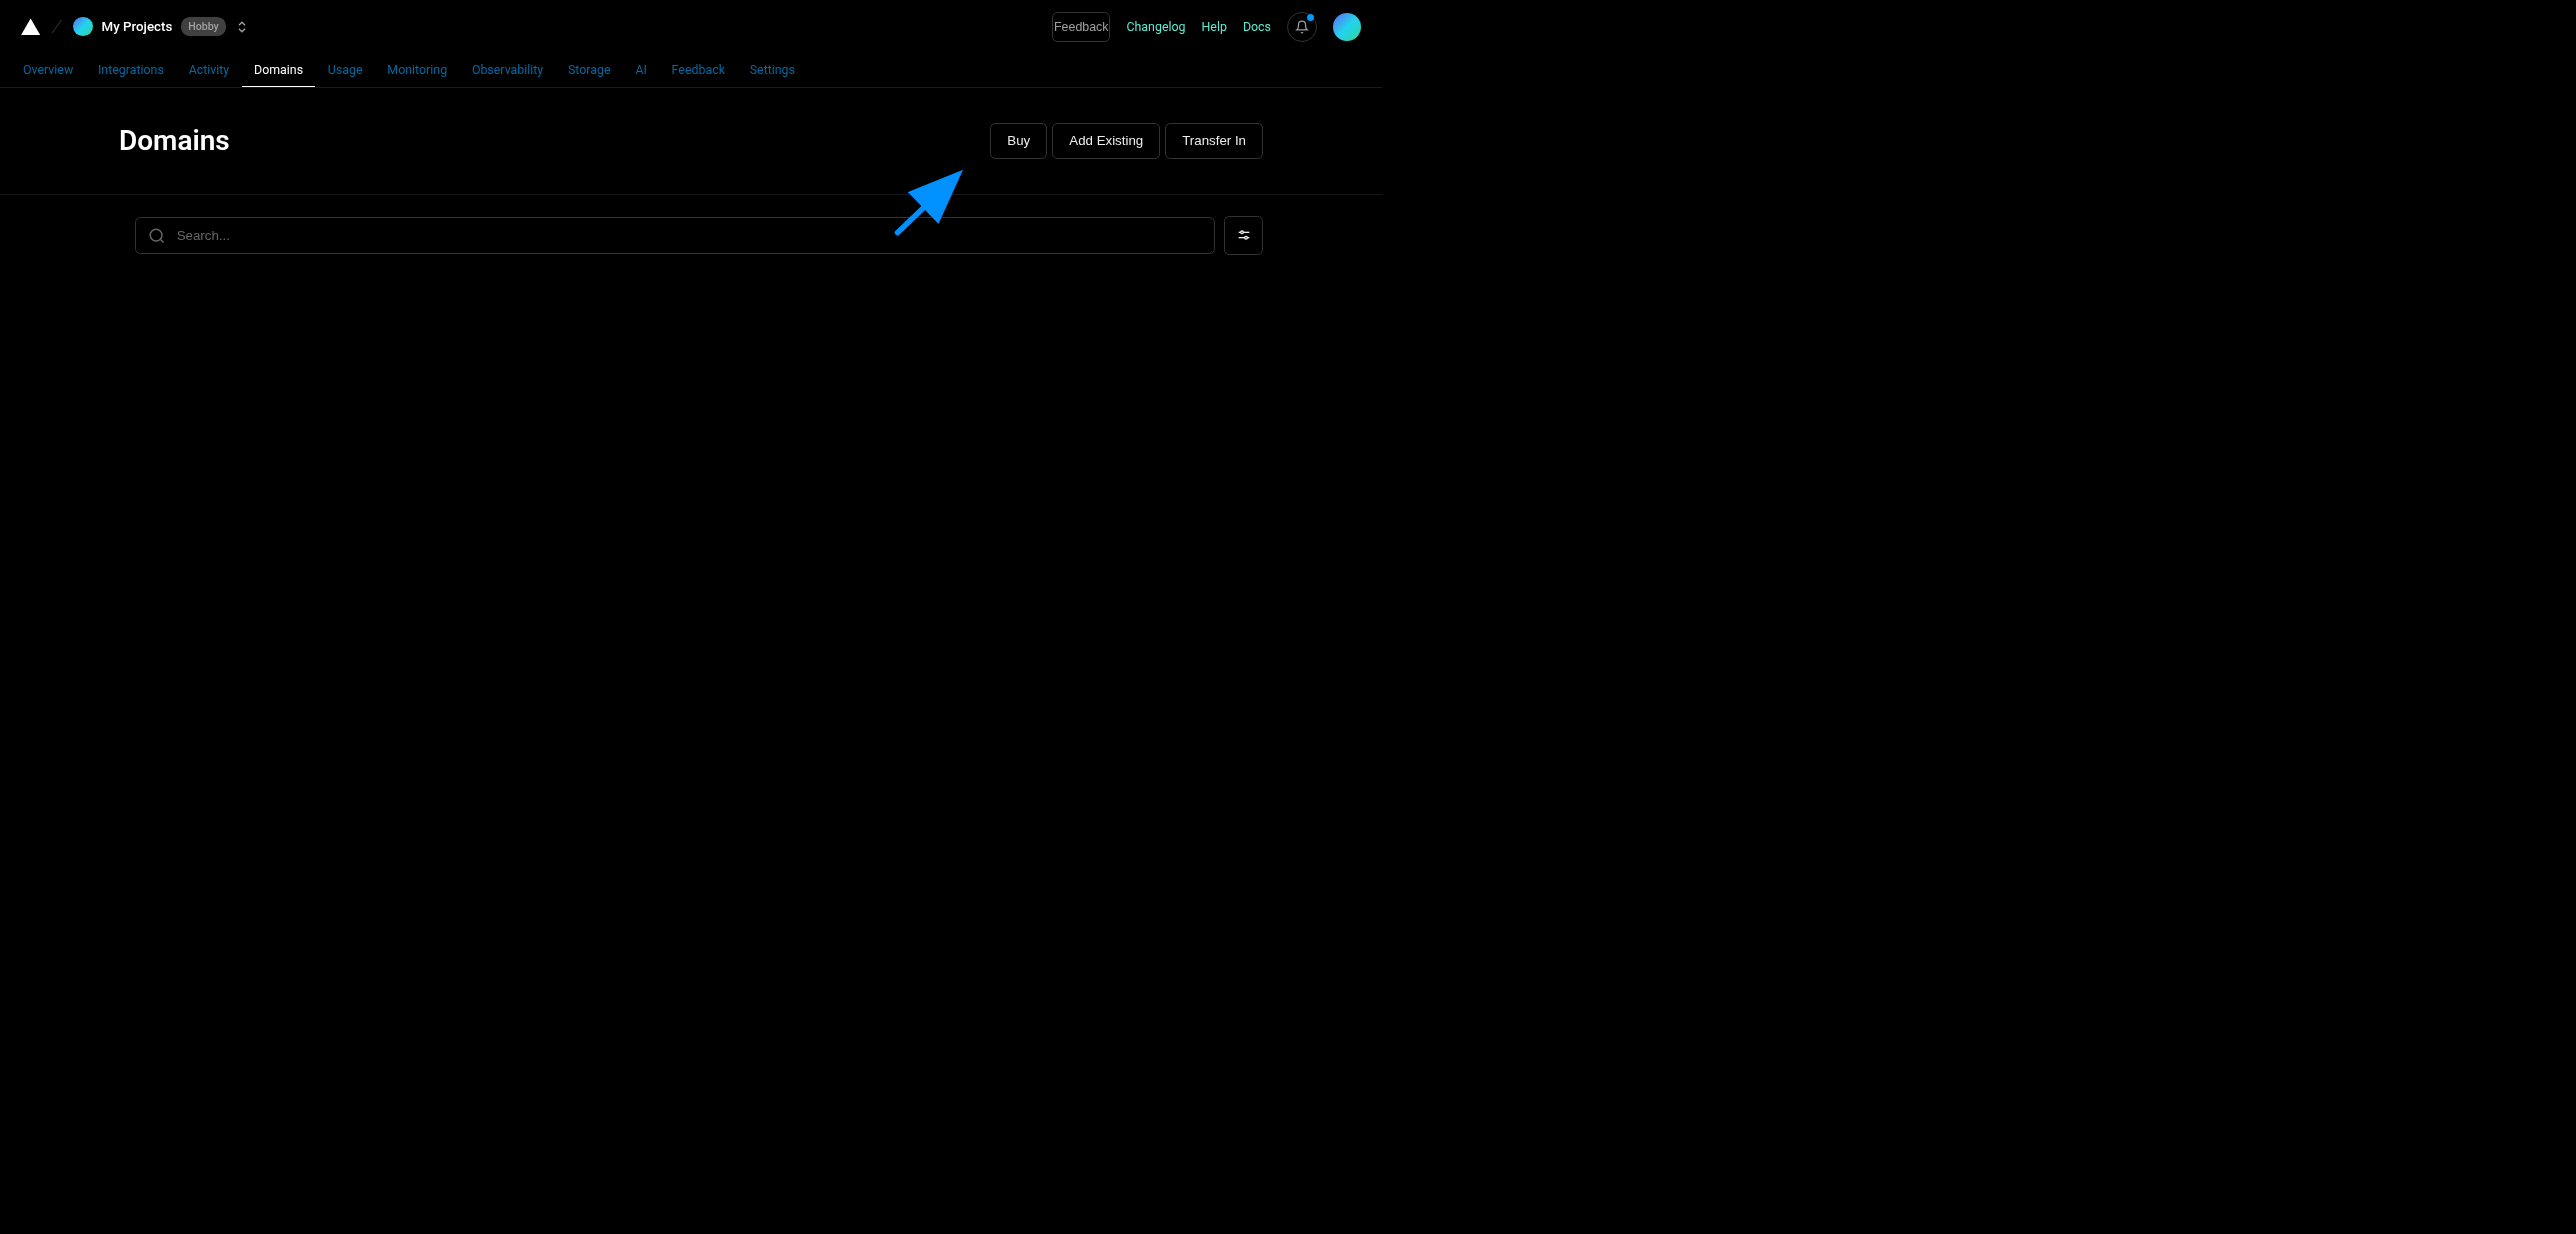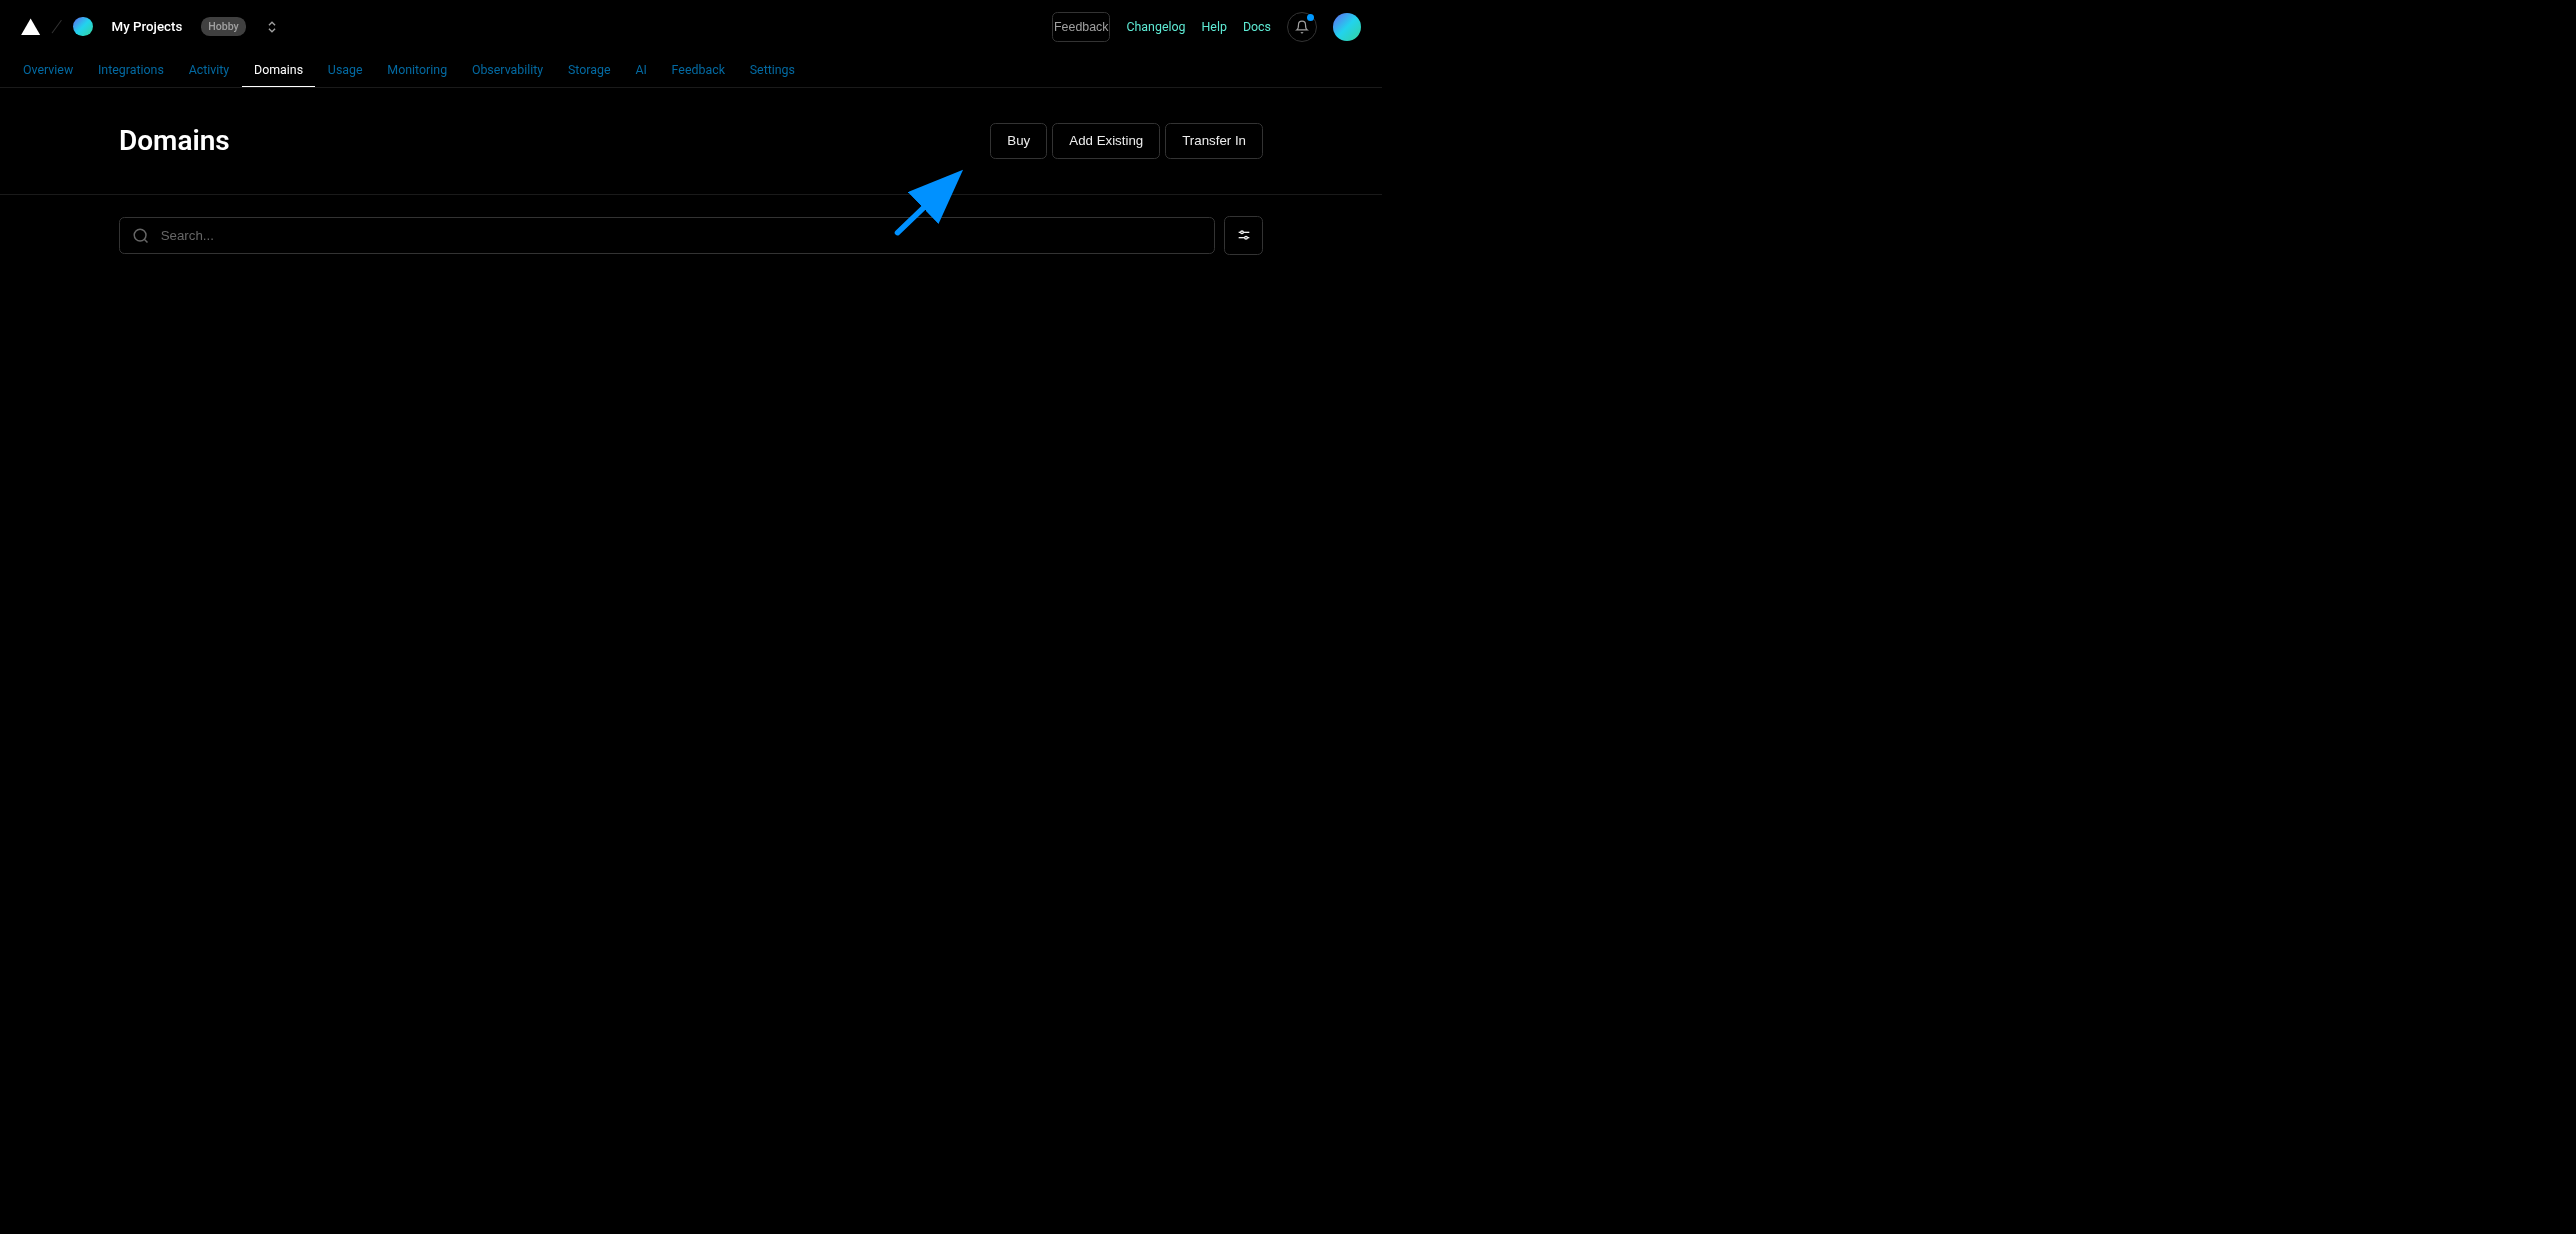--- a/index.html
+++ b/index.html
@@ -40,21 +40,21 @@
     .separator {
       color: #333333;
       font-size: 19.5px;
       font-weight: 300;
       transform: rotate(15deg);
     }
     
     .team-selector {
       display: flex;
       align-items: center;
-      gap: 19px;
+      gap: 9px;
     }
     
     .avatar-small {
       width: 19.5px;
       height: 19.5px;
       border-radius: 50%;
       background: linear-gradient(135deg, #6366f1 0%, #22d3ee 50%, #34d399 100%);
     }
     
     .team-name {
@@ -192,20 +192,21 @@
     }
     
     .search-container {
       flex: 1;
       display: flex;
       align-items: center;
       border: 0.9px solid #333333;
       border-radius: 5.3px;
       padding: 8.8px 12.4px;
       gap: 10.6px;
+      margin-left: 16px;
     }
     
     .search-input {
       flex: 1;
       background: transparent;
       border: none;
       outline: none;
       color: #ffffff;
       font-size: 13.3px;
     }

